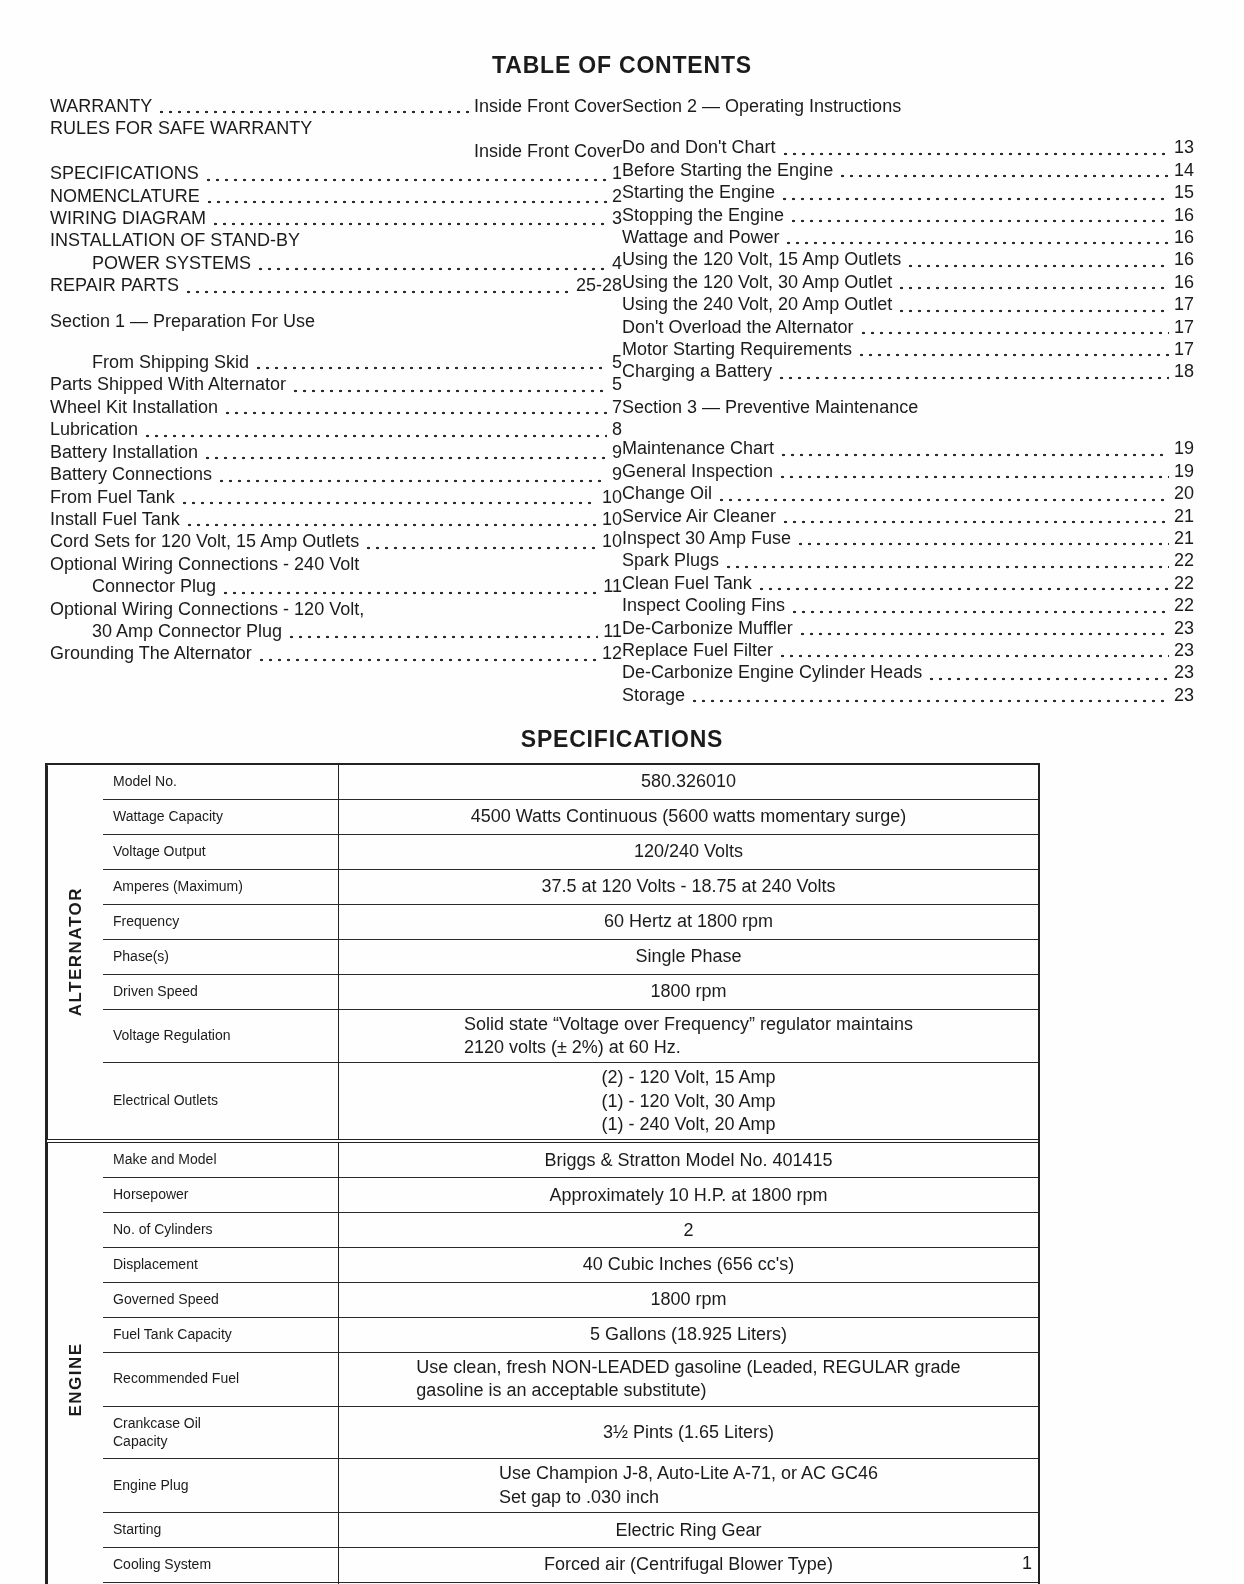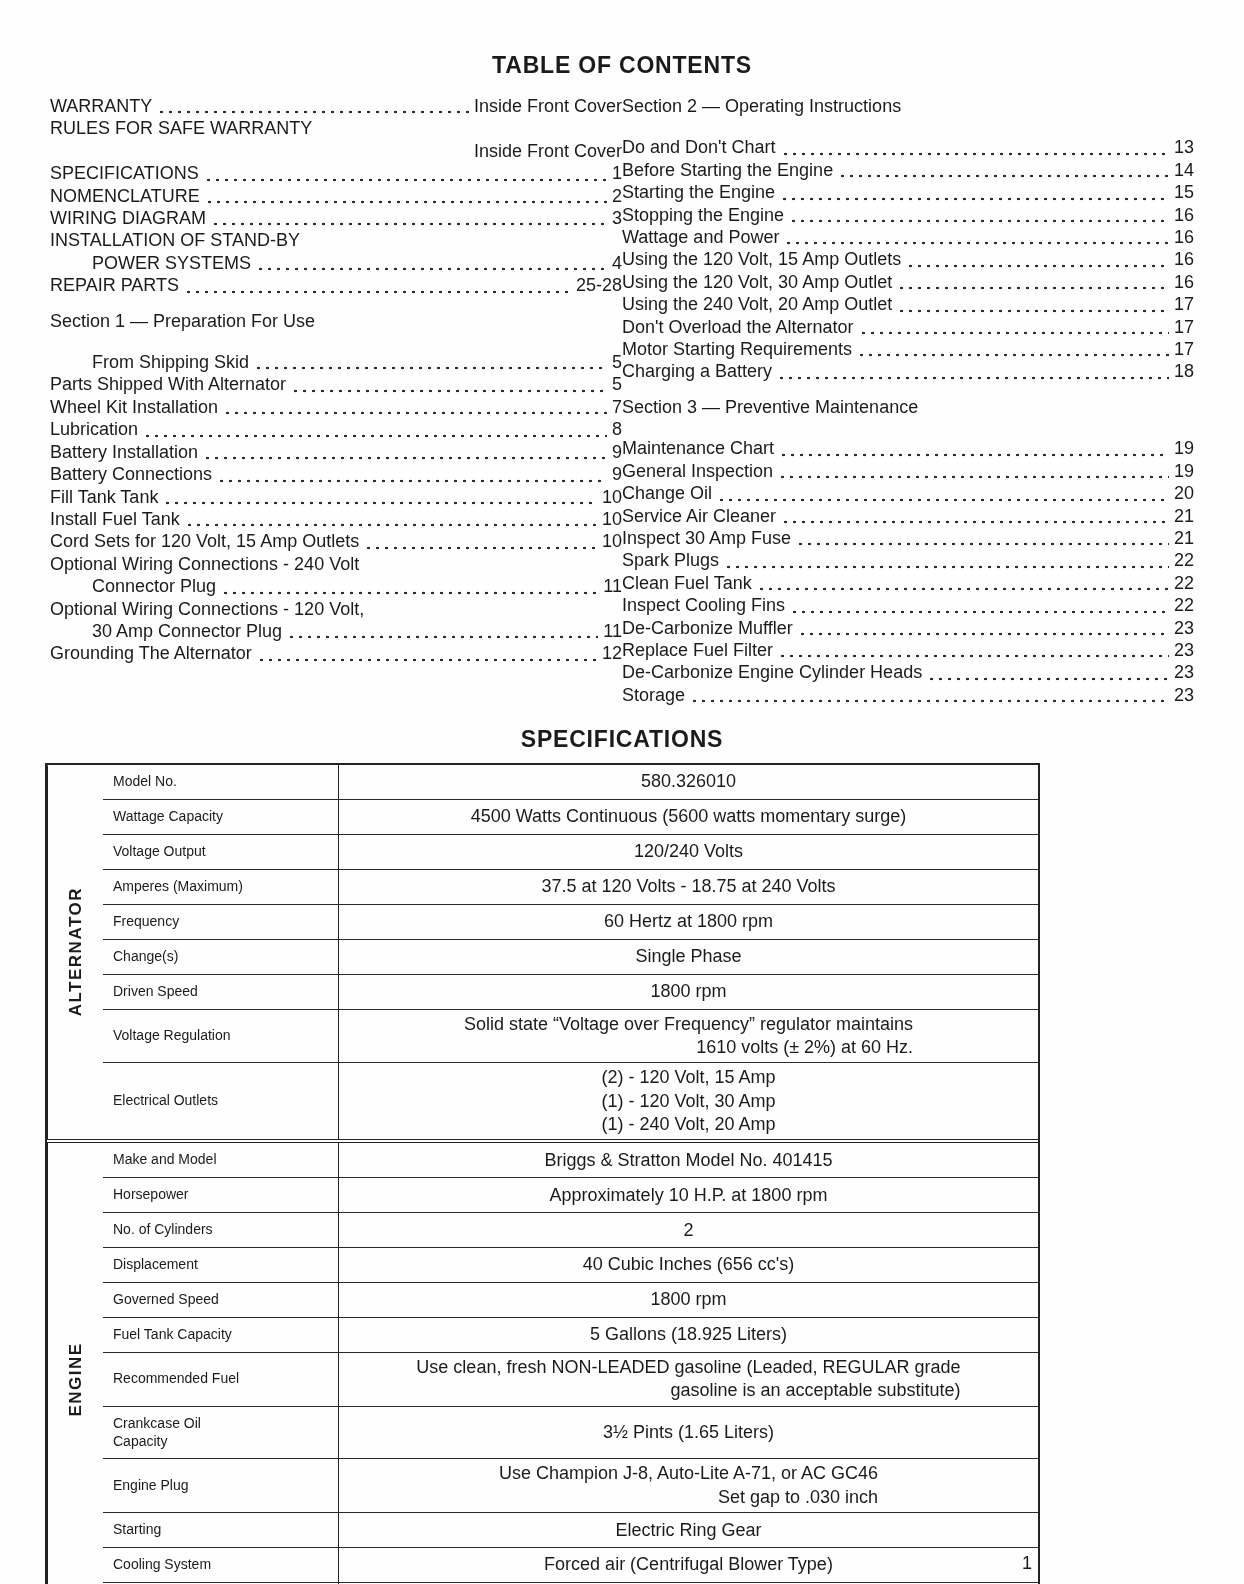--- a/index.html
+++ b/index.html
@@ -84,21 +84,21 @@
     font-size:14px;
     line-height:1.28;
     white-space:pre-line;
   }
   .spec-value {
     grid-column:3;
     padding:3px 10px;
     display:flex;
     align-items:center;
     justify-content:center;
-    text-align:right;
+    text-align:left;
     min-height:28px;
     font-size:18px;
     line-height:1.3;
     white-space:pre-line;
   }
   .bt { border-top:1.2px solid #2a2a2a; }
   .spec-divider {
     height:4px;
     border-top:1.6px solid #222;
     border-bottom:1.6px solid #222;
@@ -178,21 +178,21 @@
           <span class="toc-label">Battery Installation</span>
           <span class="leader"></span>
           <span class="toc-page">9</span>
         </div>
         <div class="toc-row">
           <span class="toc-label">Battery Connections</span>
           <span class="leader"></span>
           <span class="toc-page">9</span>
         </div>
         <div class="toc-row">
-          <span class="toc-label">Fill Tank Tank</span>
+          <span class="toc-label">From Fuel Tank</span>
           <span class="leader"></span>
           <span class="toc-page">10</span>
         </div>
         <div class="toc-row">
           <span class="toc-label">Install Fuel Tank</span>
           <span class="leader"></span>
           <span class="toc-page">10</span>
         </div>
         <div class="toc-row">
           <span class="toc-label">Cord Sets for 120 Volt, 15 Amp Outlets</span>
@@ -346,27 +346,27 @@
         <div class="spec-label">Model No.</div>
         <div class="spec-value">580.326010</div>
         <div class="spec-label bt">Wattage Capacity</div>
         <div class="spec-value bt">4500 Watts Continuous (5600 watts momentary surge)</div>
         <div class="spec-label bt">Voltage Output</div>
         <div class="spec-value bt">120/240 Volts</div>
         <div class="spec-label bt">Amperes (Maximum)</div>
         <div class="spec-value bt">37.5 at 120 Volts - 18.75 at 240 Volts</div>
         <div class="spec-label bt">Frequency</div>
         <div class="spec-value bt">60 Hertz at 1800 rpm</div>
-        <div class="spec-label bt">Change(s)</div>
+        <div class="spec-label bt">Phase(s)</div>
         <div class="spec-value bt">Single Phase</div>
         <div class="spec-label bt">Driven Speed</div>
         <div class="spec-value bt">1800 rpm</div>
         <div class="spec-label bt">Voltage Regulation</div>
         <div class="spec-value bt">Solid state “Voltage over Frequency” regulator maintains
-1610 volts (± 2%) at 60 Hz.</div>
+2120 volts (± 2%) at 60 Hz.</div>
         <div class="spec-label bt">Electrical Outlets</div>
         <div class="spec-value bt">(2) - 120 Volt, 15 Amp
 (1) - 120 Volt, 30 Amp
 (1) - 240 Volt, 20 Amp</div>
       </div>
       <div class="spec-divider"></div>
       <div class="spec-group">
         <div class="vlabel" style="grid-row: 1 / span 12;">ENGINE</div>
         <div class="spec-label">Make and Model</div>
         <div class="spec-value">Briggs &amp; Stratton Model No. 401415</div>

